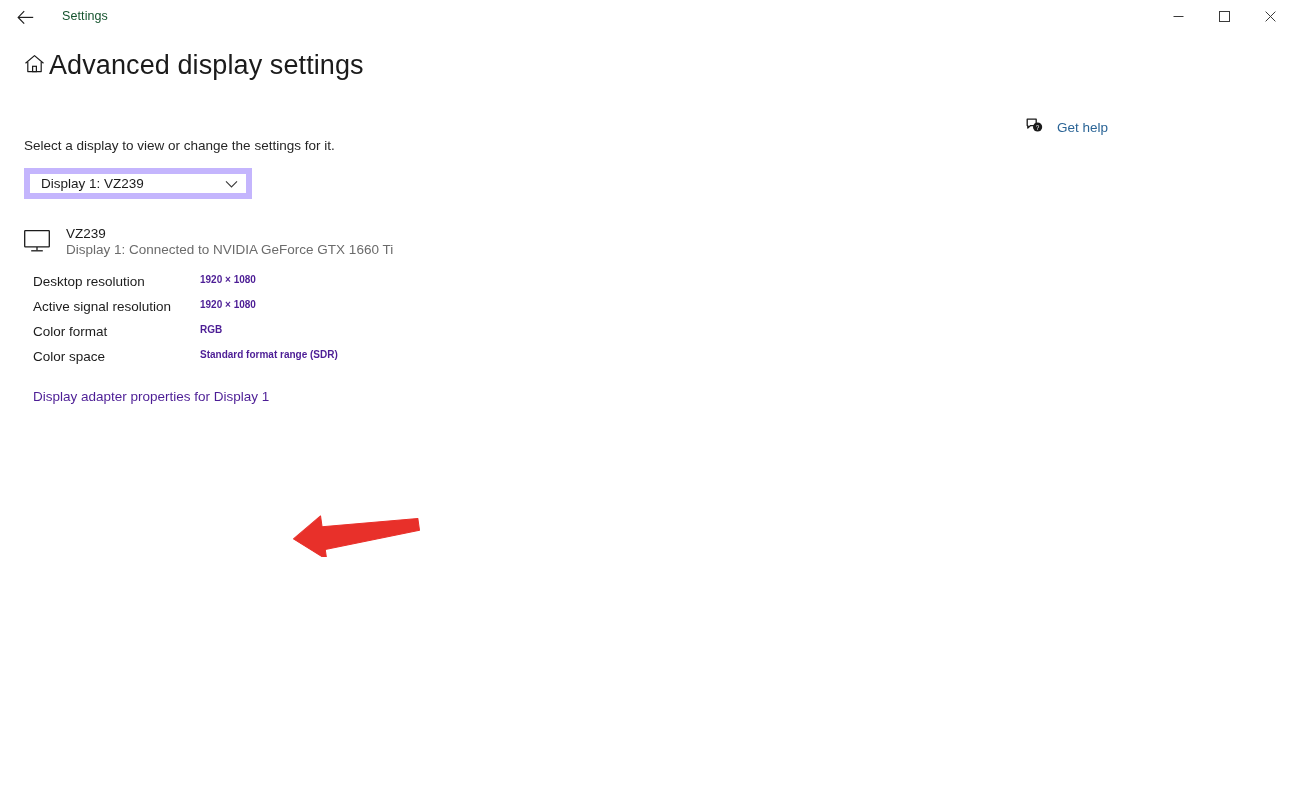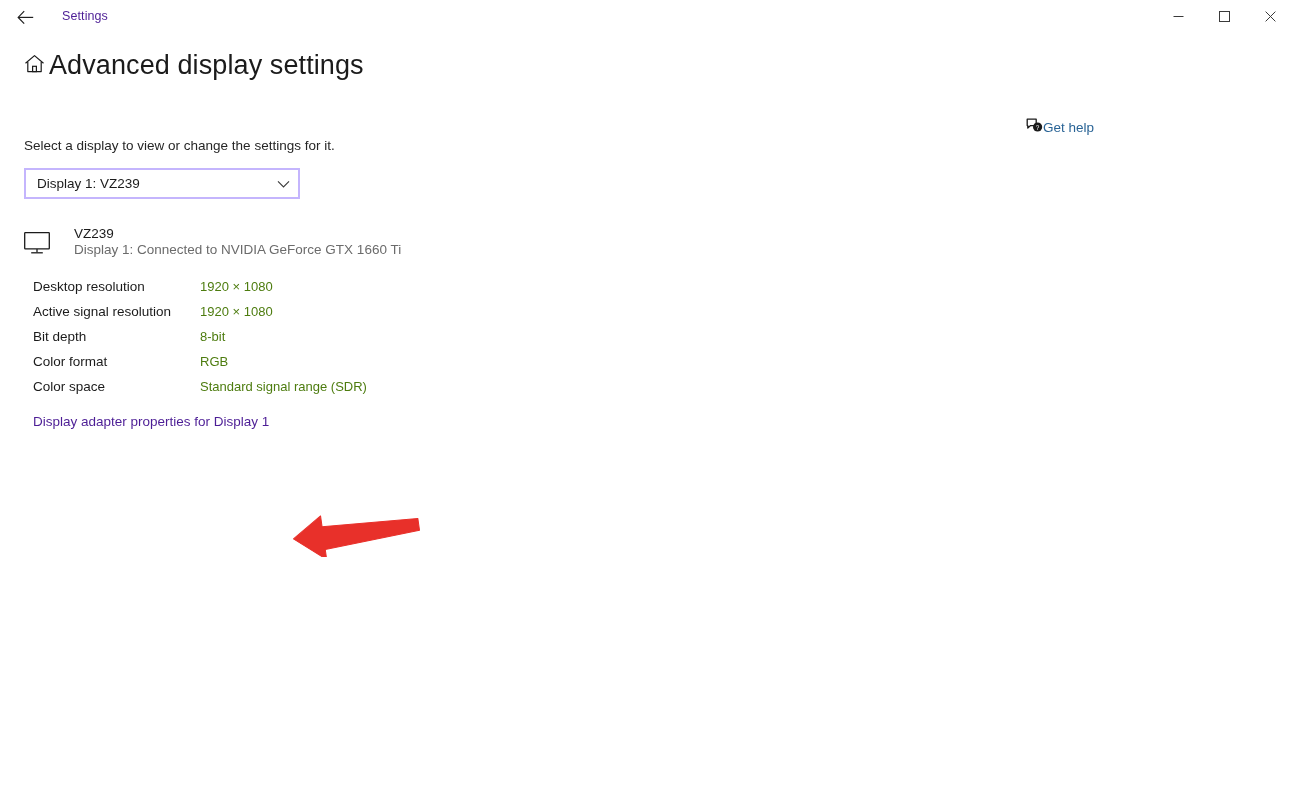--- a/index.html
+++ b/index.html
@@ -25,21 +25,21 @@
     position: absolute;
     left: 12px; top: 4px;
     width: 26px; height: 26px;
     display: flex; align-items: center; justify-content: center;
     color: #202020;
   }
   .app-title {
     position: absolute;
     left: 62px; top: 9px;
     font-size: 12.5px;
-    color: #4c1d95;
+    color: #14532d;
     letter-spacing: .1px;
   }
   .win-controls {
     position: absolute;
     right: 0; top: 0;
     display: flex;
     height: 32px;
   }
   .win-btn {
     width: 46px; height: 32px;
@@ -75,71 +75,72 @@
   }
   .section-sub {
     font-size: 13.5px;
     color: #262626;
     margin-top: 20px;
   }
 
   
   .dropdown {
     margin-top: 15px;
-    width: 276px;
+    width: 228px;
     height: 31px;
-    border: 2px solid #c4b5fd;
+    border: 6px solid #c4b5fd;
     background: #ffffff;
     display: flex;
     align-items: center;
     justify-content: space-between;
     padding: 0 8px 0 11px;
     cursor: default;
   }
   .dropdown-value { font-size: 13.5px; color: #1b1b1b; }
   .chev { color: #3b3b3b; display: block; }
 
   
   .info-heading { margin-top: 46px; }
 
   .monitor-row {
     margin-top: 27px;
     display: flex;
-    align-items: flex-end;
-    gap: 24px;
+    align-items: flex-start;
+    gap: 16px;
   }
   .monitor-icon { margin-top: 4px; color: #1b1b1b; display: block; flex: none; }
   .monitor-name {
     font-size: 13.5px;
     color: #1b1b1b;
     line-height: 1.2;
   }
   .monitor-conn {
     font-size: 13.5px;
     color: #6b6b6b;
     line-height: 1.2;
   }
 
   
   .spec-table { margin-top: 16px; }
   .spec-row {
     display: flex;
-    align-items: center;
+    align-items: flex-start;
     height: 25px;
   }
   .spec-label {
     width: 176px;
     flex: none;
     font-size: 13.5px;
     color: #1b1b1b;
     padding-left: 9px;
   }
   .spec-value {
-    font-size: 13px;
-    color: #4d7c0f;
+    font-size: 10px;
+    color: #4c1d95;
+    font-weight: bold;
   }
 
   .adapter-link {
     display: inline-block;
     margin-top: 15px;
     margin-left: 9px;
     font-size: 13.5px;
     color: #4c1d95;
     text-decoration: none;
     cursor: pointer;
@@ -148,20 +149,21 @@
   
   .right-rail {
     position: absolute;
     left: 1026px;
     top: 112px;
     width: 240px;
   }
   .rail-item {
     display: flex;
     align-items: center;
+    gap: 14px;
     height: 31px;
     cursor: pointer;
   }
   .rail-icon { color: #1b1b1b; display: block; flex: none; width: 17px; }
   .rail-label {
     font-size: 13.5px;
     color: #2a6496;
   }
 
   
@@ -248,30 +250,26 @@
   <div class="spec-table">
     <div class="spec-row">
       <div class="spec-label">Desktop resolution</div>
       <div class="spec-value">1920 × 1080</div>
     </div>
     <div class="spec-row">
       <div class="spec-label">Active signal resolution</div>
       <div class="spec-value">1920 × 1080</div>
     </div>
     <div class="spec-row">
-      <div class="spec-label">Bit depth</div>
-      <div class="spec-value">8-bit</div>
-    </div>
-    <div class="spec-row">
       <div class="spec-label">Color format</div>
       <div class="spec-value">RGB</div>
     </div>
     <div class="spec-row">
       <div class="spec-label">Color space</div>
-      <div class="spec-value">Standard signal range (SDR)</div>
+      <div class="spec-value">Standard format range (SDR)</div>
     </div>
   </div>
 
   <a class="adapter-link">Display adapter properties for Display 1</a>
 </div>
 
 <div class="right-rail">
 
   <div class="rail-item">
     <span class="rail-icon">

